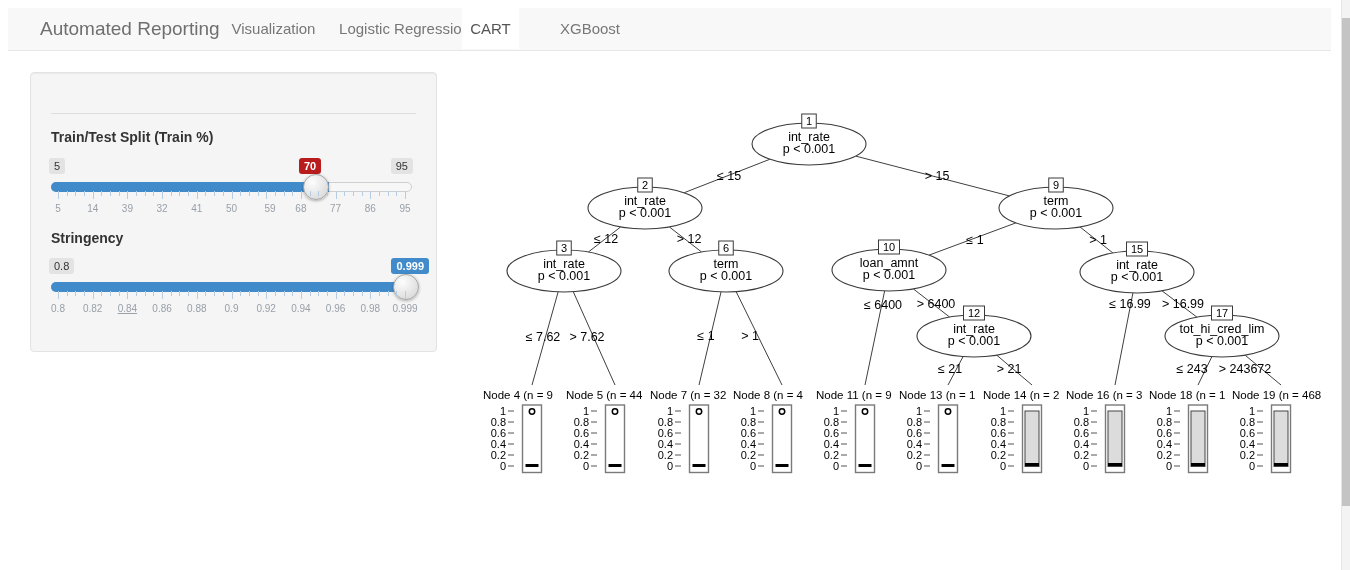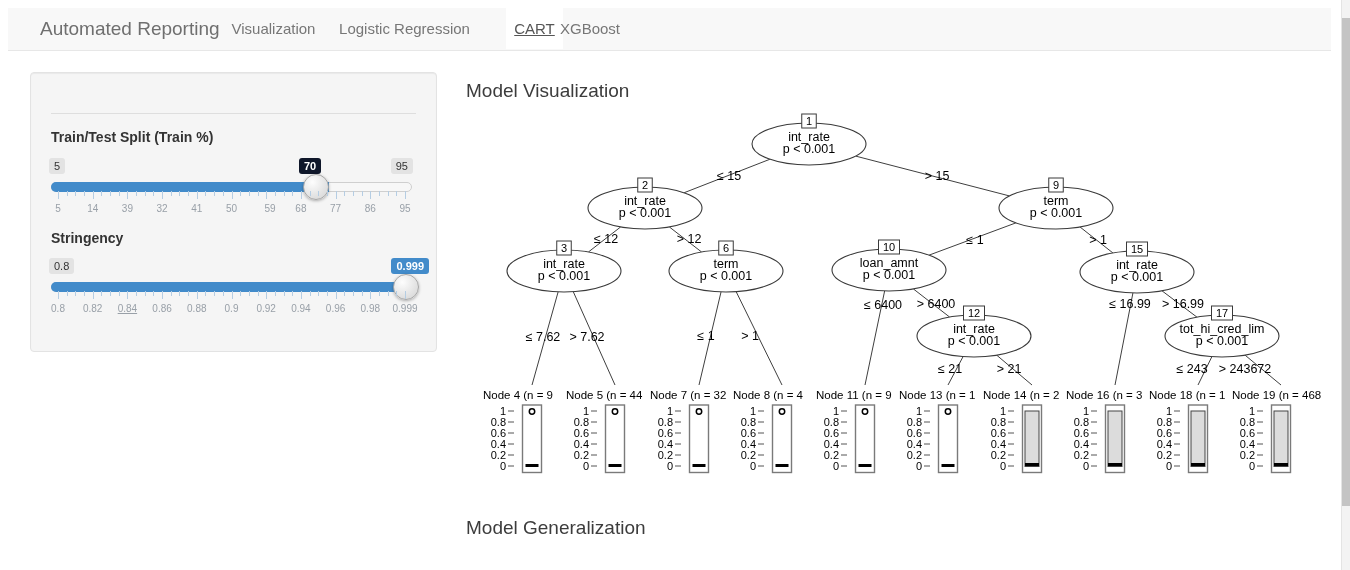--- a/index.html
+++ b/index.html
@@ -52,32 +52,32 @@
 </head>
 <body>
 
 <div class="screen">
 
   <div class="navbar">
     <span class="brand">Automated Reporting</span>
     <nav>
         <div class="tab" style="left: 213px; width: 105px;">Visualization</div>
         <div class="tab" style="left: 320px; width: 153px;">Logistic Regression</div>
-        <div class="tab active" style="left: 498px; width: 57px; text-decoration: underline;">CART</div>
+        <div class="tab active" style="left: 454px; width: 57px;">CART</div>
         <div class="tab" style="left: 539px; width: 86px;">XGBoost</div>
       </nav>
   </div>
 
   <div class="well">
     <div class="well-hr"></div>
 
     <div class="ctl-label" style="top:56px;">Train/Test Split (Train %)</div>
     <span class="irs-badge" style="left:18px;top:85px;">5</span>
     <span class="irs-badge" style="right:23px;top:85px;">95</span>
-    <span class="irs-badge irs-single accent-bg" style="left: 268px; top: 85px; background: #0f172a;">70</span>
+    <span class="irs-badge irs-single accent-bg" style="left: 268px; top: 85px; background: #b91c1c;">70</span>
     <div class="irs-line" style="top:109px;"></div>
     <div class="irs-bar accent-bg" style="top: 109px; width: 278px; background: rgb(66, 139, 202);"></div>
     <div class="irs-handle" style="left:272px;top:101px;"></div>
     <div class="irs-grid" style="top:118px;">
         <div class="gtick major" style="left: 27px;"></div>
         <div class="gtick" style="left: 35.675px;"></div>
         <div class="gtick" style="left: 44.35px;"></div>
         <div class="gtick" style="left: 53.025px;"></div>
         <div class="gtick major" style="left: 61.7px;"></div>
         <div class="gtick" style="left: 70.375px;"></div>
@@ -184,21 +184,20 @@
         <div class="glabel" style="left: 165.8px; text-align: center;">0.88</div>
         <div class="glabel" style="left: 200.5px;">0.9</div>
         <div class="glabel" style="left: 235.2px;">0.92</div>
         <div class="glabel" style="left: 269.9px;">0.94</div>
         <div class="glabel" style="left: 304.6px;">0.96</div>
         <div class="glabel" style="left: 339.3px;">0.98</div>
         <div class="glabel" style="left: 374px;">0.999</div>
       </div>
   </div>
 
-  <h2 class="sec-title" id="viz-title">Model Visualization</h2>
 
   <svg id="tree" width="880" height="392" font-family="&quot;Liberation Sans&quot;,&quot;DejaVu Sans&quot;,sans-serif">
       <line x1="303.87046625897005" y1="59.270061947719" x2="218.12953374102992" y2="92.729938052281" stroke="#3f3f3f" stroke-width="1"></line>
       <text x="263" y="79.5" text-anchor="middle" font-size="12.5" fill="#000">≤ 15</text>
       <line x1="389.62389505269226" y1="56.08068535778261" x2="543.3761049473077" y2="95.91931464221739" stroke="#3f3f3f" stroke-width="1"></line>
       <text x="471" y="79.5" text-anchor="middle" font-size="12.5" fill="#000">&gt; 15</text>
       <line x1="154.59907834987445" y1="126.97849461676431" x2="122.40092165012555" y2="152.02150538323568" stroke="#3f3f3f" stroke-width="1"></line>
       <text x="140" y="142.5" text-anchor="middle" font-size="12.5" fill="#000">≤ 12</text>
       <line x1="203.40092165012555" y1="126.97849461676431" x2="235.59907834987445" y2="152.02150538323568" stroke="#3f3f3f" stroke-width="1"></line>
       <text x="223" y="142.5" text-anchor="middle" font-size="12.5" fill="#000">&gt; 12</text>
@@ -430,17 +429,16 @@
       <line x1="791" y1="344" x2="797" y2="344" stroke="#555" stroke-width="1"></line>
       <text x="789" y="358.5" text-anchor="end" font-size="11" fill="#000">0.2</text>
       <line x1="791" y1="355" x2="797" y2="355" stroke="#555" stroke-width="1"></line>
       <text x="789" y="369.5" text-anchor="end" font-size="11" fill="#000">0</text>
       <line x1="791" y1="366" x2="797" y2="366" stroke="#555" stroke-width="1"></line>
       <rect x="805.5" y="305" width="19" height="67.5" fill="#fff" stroke="#7a7a7a" stroke-width="1.4"></rect>
       <rect x="808" y="311" width="14" height="55.5" fill="#dcdcdc" stroke="#444" stroke-width="1"></rect>
       <line x1="808" y1="364.5" x2="822" y2="364.5" stroke="#000" stroke-width="3"></line>
     </svg>
 
-  <h2 class="sec-title" id="gen-title">Model Generalization</h2>
 
   <div class="sb-track"></div>
   <div class="sb-thumb"></div>
 </div>
 
 </body></html>

